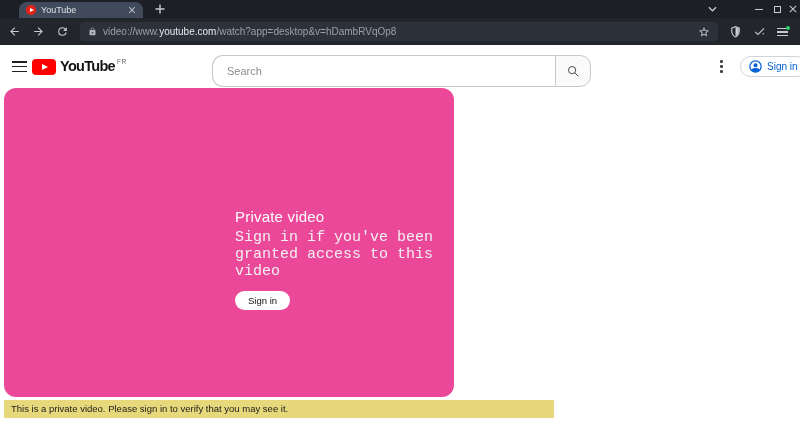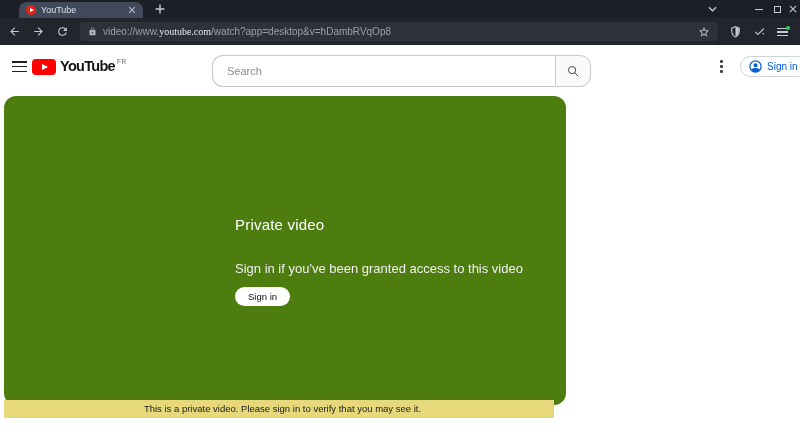--- a/index.html
+++ b/index.html
@@ -24,21 +24,21 @@
   .max-glyph { width: 7px; height: 7px; border: 1.2px solid #c6cad1; }
   .winbtn.close { width: 14px; }
 
   
   .toolbar { height: 27px; background: #22252c; display: flex; align-items: center; padding: 0 8px; gap: 11px; }
   .navic { width: 13px; height: 13px; flex: none; }
   .urlbar { flex: 1; height: 19px; background: #2c313a; border-radius: 4px; display: flex;
             align-items: center; padding: 0 8px; gap: 6px; min-width: 0; }
   .url-text { font-size: 10px; white-space: nowrap; overflow: hidden; }
   .url-dim { color: #9aa0a8; }
-  .url-domain { color: #e8eaed; font-family: Liberation Serif, serif; }
+  .url-domain { color: #e8eaed; }
   .url-star { margin-left: auto; }
   .ext-menu { position: relative; width: 13px; height: 12px; margin-right: 2px; flex: none; }
   .ext-menu .bar { position: absolute; left: 0; width: 11px; height: 1.5px; background: #c9cdd3; }
   .ext-menu .bar:nth-child(1){ top: 2px; } .ext-menu .bar:nth-child(2){ top: 5.5px; } .ext-menu .bar:nth-child(3){ top: 9px; }
   .ext-menu .dot { position: absolute; right: 0; top: 0; width: 4.5px; height: 4.5px; border-radius: 50%; background: #2bd462; }
 
   
   .masthead { height: 43px; background: #fff; position: relative; }
   .hamburger { position: absolute; left: 12px; top: 16px; width: 15px; cursor: pointer; }
   .hamburger span { display: block; width: 15px; height: 1.5px; background: #1f1f1f; margin-bottom: 3.4px; }
@@ -56,28 +56,28 @@
   .search-btn { width: 36px; border: 1px solid #c8c8c8; border-radius: 0 11px 11px 0; background: #fafafa;
         display: flex; align-items: center; justify-content: center; cursor: pointer; }
   .kebab { position: absolute; left: 720px; top: 15px; width: 3px; cursor: pointer; }
   .kebab i { display: block; width: 2.6px; height: 2.6px; border-radius: 50%; background: #3c3c3c; margin-bottom: 2.4px; }
   .signin { position: absolute; left: 740px; top: 11px; height: 21px; border: 1px solid #d0d4d8; border-radius: 11px;
         display: flex; align-items: center; gap: 4px; padding: 0 9px 0 7px; background: #fff; cursor: pointer; }
   .signin-label { font-size: 10px; font-weight: 500; color: #065fd4; white-space: nowrap; }
 
   
   .page { position: relative; height: 346px; background: #fff; }
-  .player { position: absolute; left: 4px; top: 8px; width: 562px; height: 309px; background: #4d7c0f; border-radius: 12px; }
+  .player { position: absolute; left: 4px; top: 0; width: 450px; height: 309px; background: #ec4899; border-radius: 12px; }
   .player-inner { position: absolute; left: 231px; top: 120px; }
   .pv-title { color: #fff; font-size: 15px; font-weight: 500; letter-spacing: 0.2px; }
-  .pv-sub { color: #f1f1f1; font-size: 13px; margin-top: 28px; }
+  .pv-sub { color: #f1f1f1; font-size: 15px; margin-top: 4px; font-family: Liberation Mono, monospace; }
   .pv-btn { margin-top: 11px; background: #fff; color: #0f0f0f; border: none; border-radius: 14px; height: 19px;
         padding: 0 13px; font-size: 9.5px; font-weight: 500; cursor: pointer; font-family: "Liberation Sans", sans-serif; }
   .banner { position: absolute; left: 4px; top: 312px; width: 550px; height: 18px; background: #e6d87b;
-        color: #1c1c1c; font-size: 9.5px; line-height: 18px; padding-left: 7px; text-align: center; }
+        color: #1c1c1c; font-size: 9.5px; line-height: 18px; padding-left: 7px; }
 </style>
 </head>
 <body>
 
 <div class="tabstrip">
   <div class="tab">
     <span class="favicon"></span>
     <span class="tab-title">YouTube</span>
     <span class="icon-btn">
       <svg width="8" height="8" viewBox="0 0 10 10">

